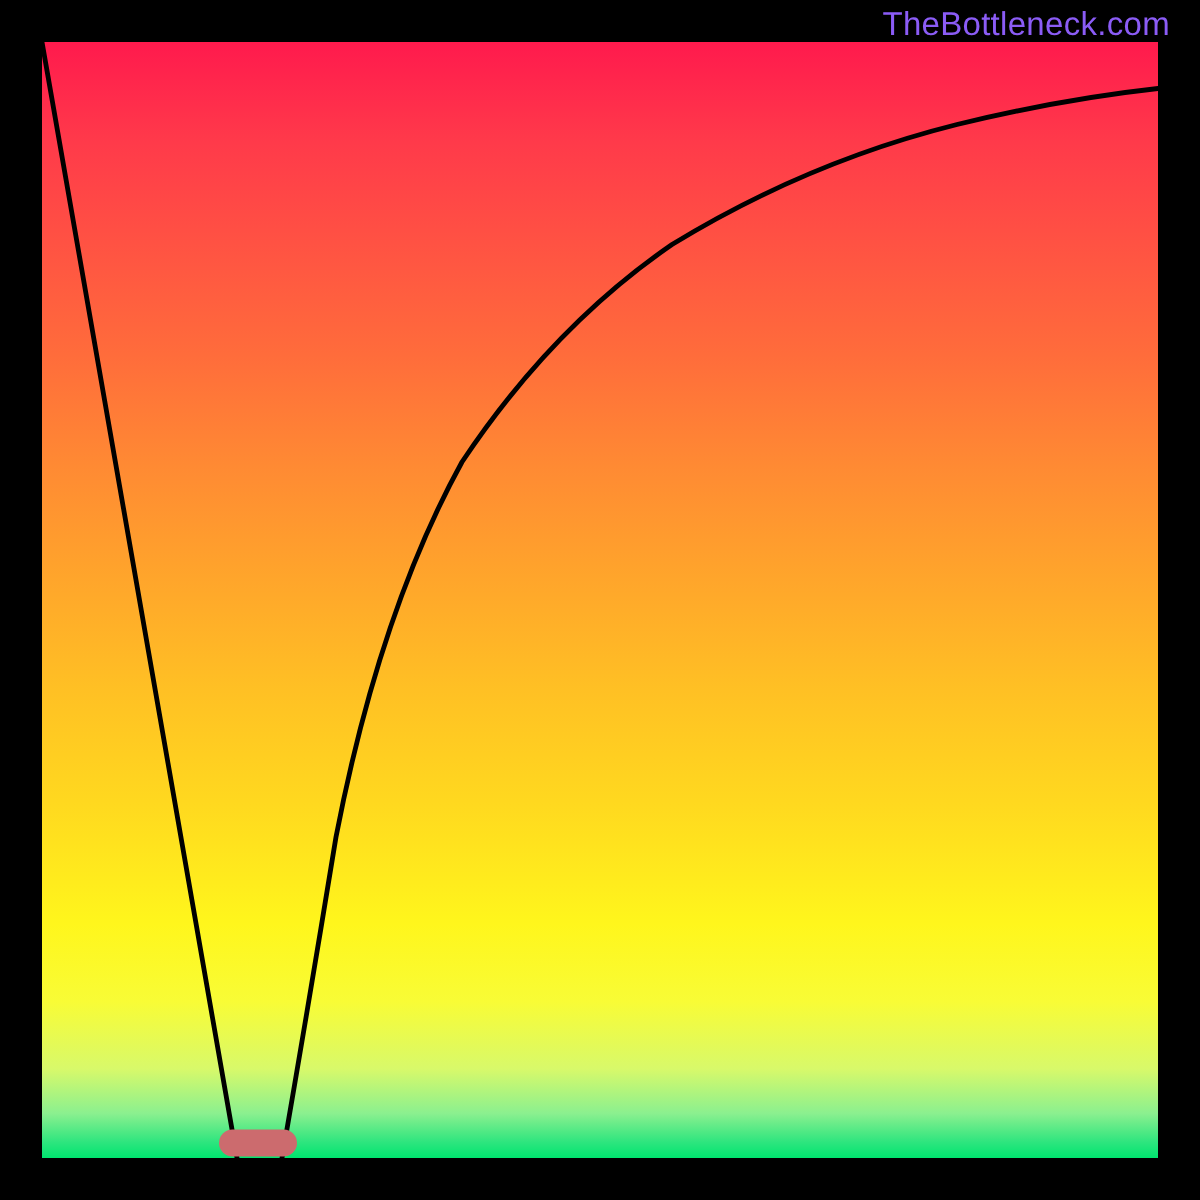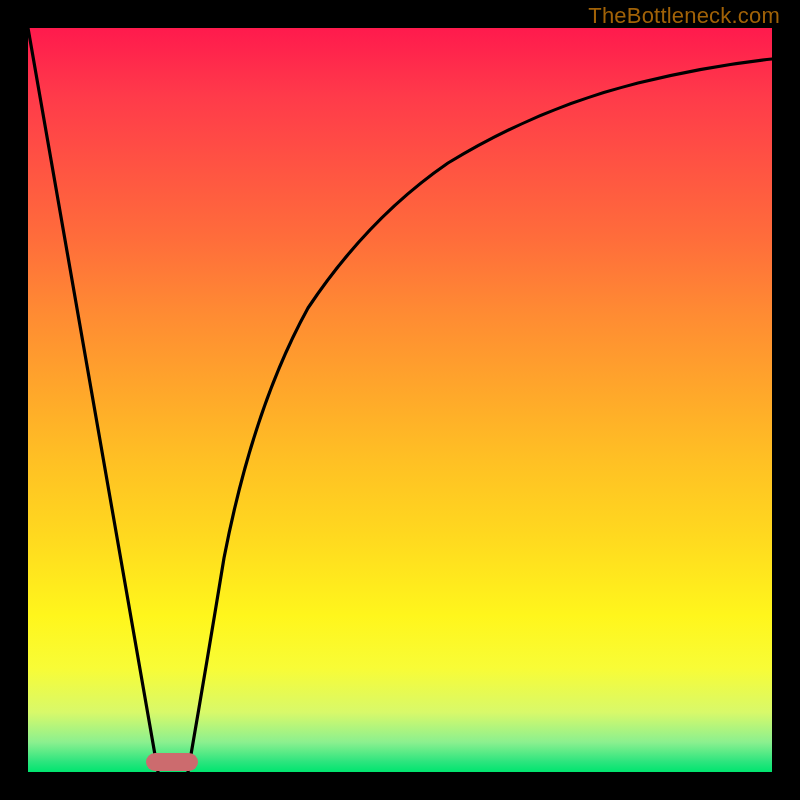--- a/index.html
+++ b/index.html
@@ -40,21 +40,21 @@
       #d8f96a 92%,
       #8bf08f 96%,
       #2de57e 98.6%,
       #00e56f 100%
     );
   }
   .watermark {
     position: absolute;
     top: 3px;
     right: 20px;
-    color: #a16207;
+    color: #8b5cf6;
     font-size: 22px;
     font-weight: 500;
     letter-spacing: 0.2px;
   }
   svg.curves {
     position: absolute;
     left: 0;
     top: 0;
   }
   .marker {

